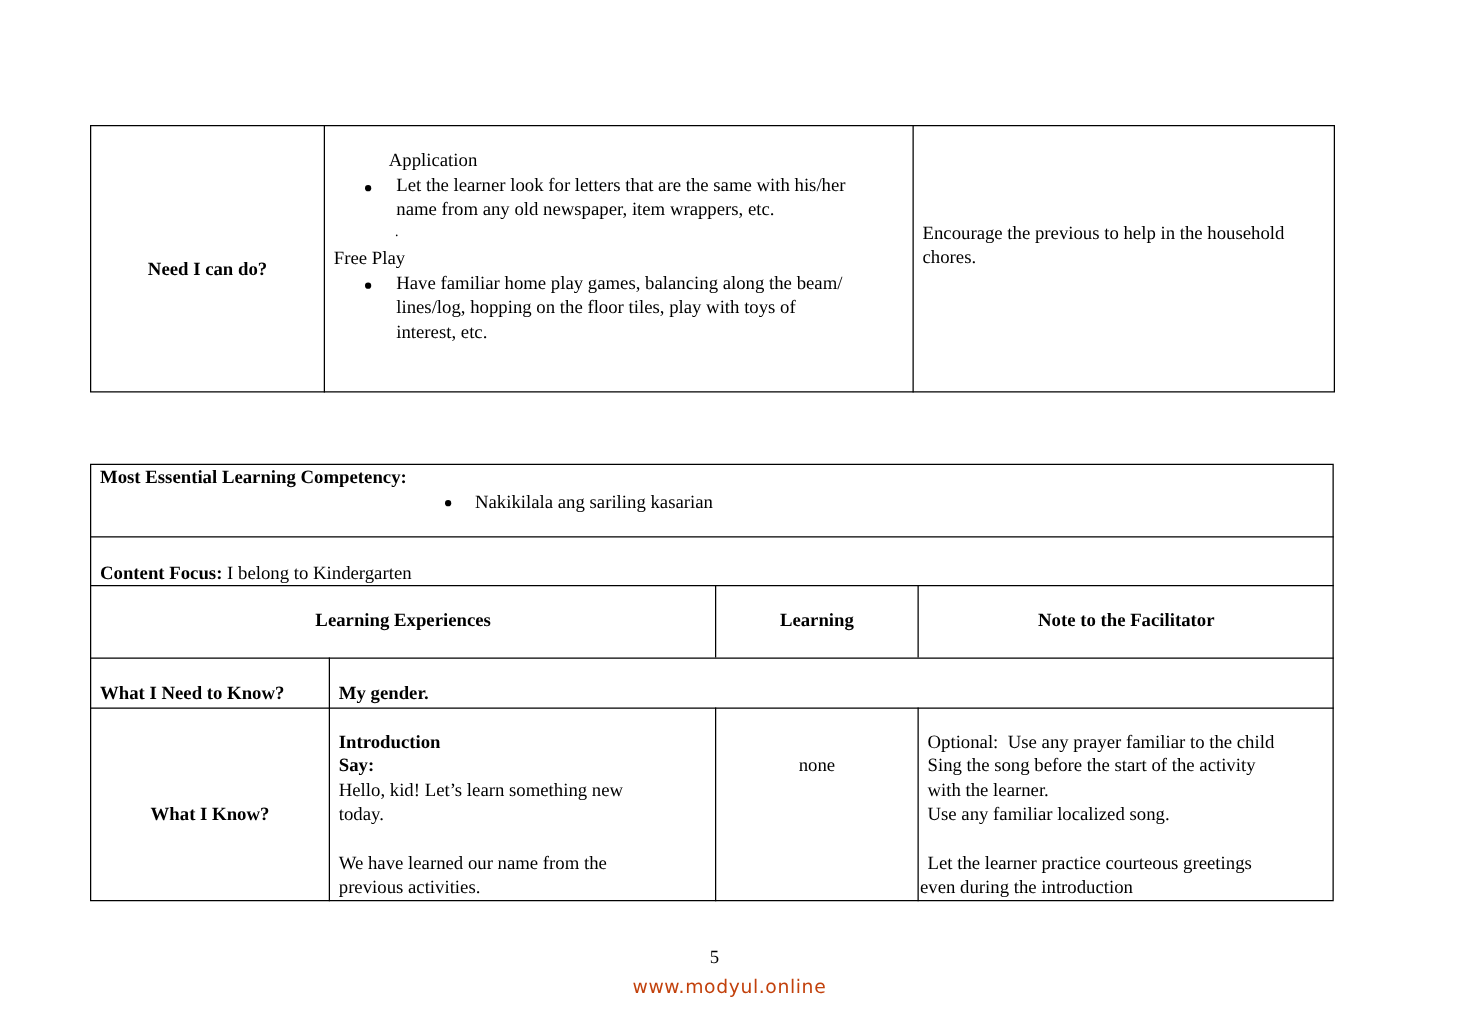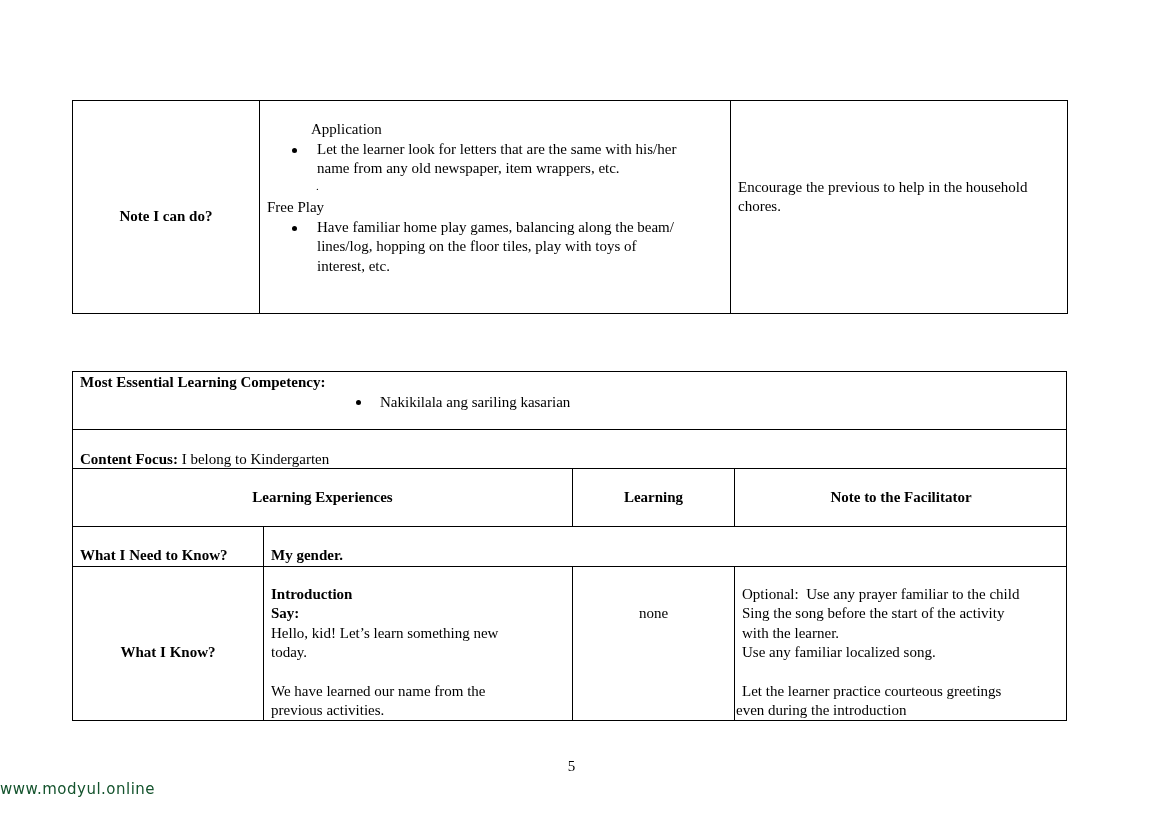--- a/index.html
+++ b/index.html
@@ -7,31 +7,31 @@
          font-family: "Liberation Serif", serif; color: #000; font-size: 15px; }
   .box { position: absolute; border: 1px solid #000; box-sizing: border-box; }
   .vline { position: absolute; width: 1px; background: #000; }
   .hline { position: absolute; height: 1px; background: #000; }
   .bold { font-weight: bold; }
   .italic { }
   .t { position: absolute; line-height: 19.5px; white-space: nowrap; }
   .bullet-dot { position: absolute; width: 5px; height: 5px; border-radius: 50%; background: #000; }
   .center { text-align: center; }
   .footer-num { position: absolute; left: 0; width: 1143px; top: 758px; text-align: center; font-size: 15px; }
-  .watermark { position: absolute; left: 0; width: 1167px; top: 780px; 
-               font-family: "DejaVu Sans", sans-serif; font-size: 15px; color: #14532d; letter-spacing: 0.5px; }
+  .watermark { position: absolute; left: 0; width: 1167px; top: 780px; text-align: center;
+               font-family: "DejaVu Sans", sans-serif; font-size: 15px; color: #c2410c; letter-spacing: 0.5px; }
 </style>
 </head>
 <body>
 
 <div class="box" style="left:72px; top:100px; width:996px; height:214px;"></div>
 <div class="vline" style="left:259px; top:100px; height:214px;"></div>
 <div class="vline" style="left:730px; top:100px; height:214px;"></div>
 
-<div class="t bold center" style="left:73px; width:186px; top:207px;">Note I can do?</div>
+<div class="t bold center" style="left:73px; width:186px; top:207px;">Need I can do?</div>
 
 <div class="t" style="left:267px; top:120px;margin-left:44px;">Application</div>
 <div class="bullet-dot" style="left:292px; top:148px;"></div>
 <div class="t" style="left:317px; top:140px;">Let the learner look for letters that are the same with his/her</div>
 <div class="t" style="left:317px; top:159px;">name from any old newspaper, item wrappers, etc.</div>
 <div class="t" style="left:316px; top:177px; font-size:11px;">.</div>
 <div class="t" style="left:267px; top:198px;">Free Play</div>
 <div class="bullet-dot" style="left:292px; top:226px;"></div>
 <div class="t" style="left:317px; top:218px;">Have familiar home play games, balancing along the beam/</div>
 <div class="t" style="left:317px; top:237px;">lines/log, hopping on the floor tiles, play with toys of</div>

